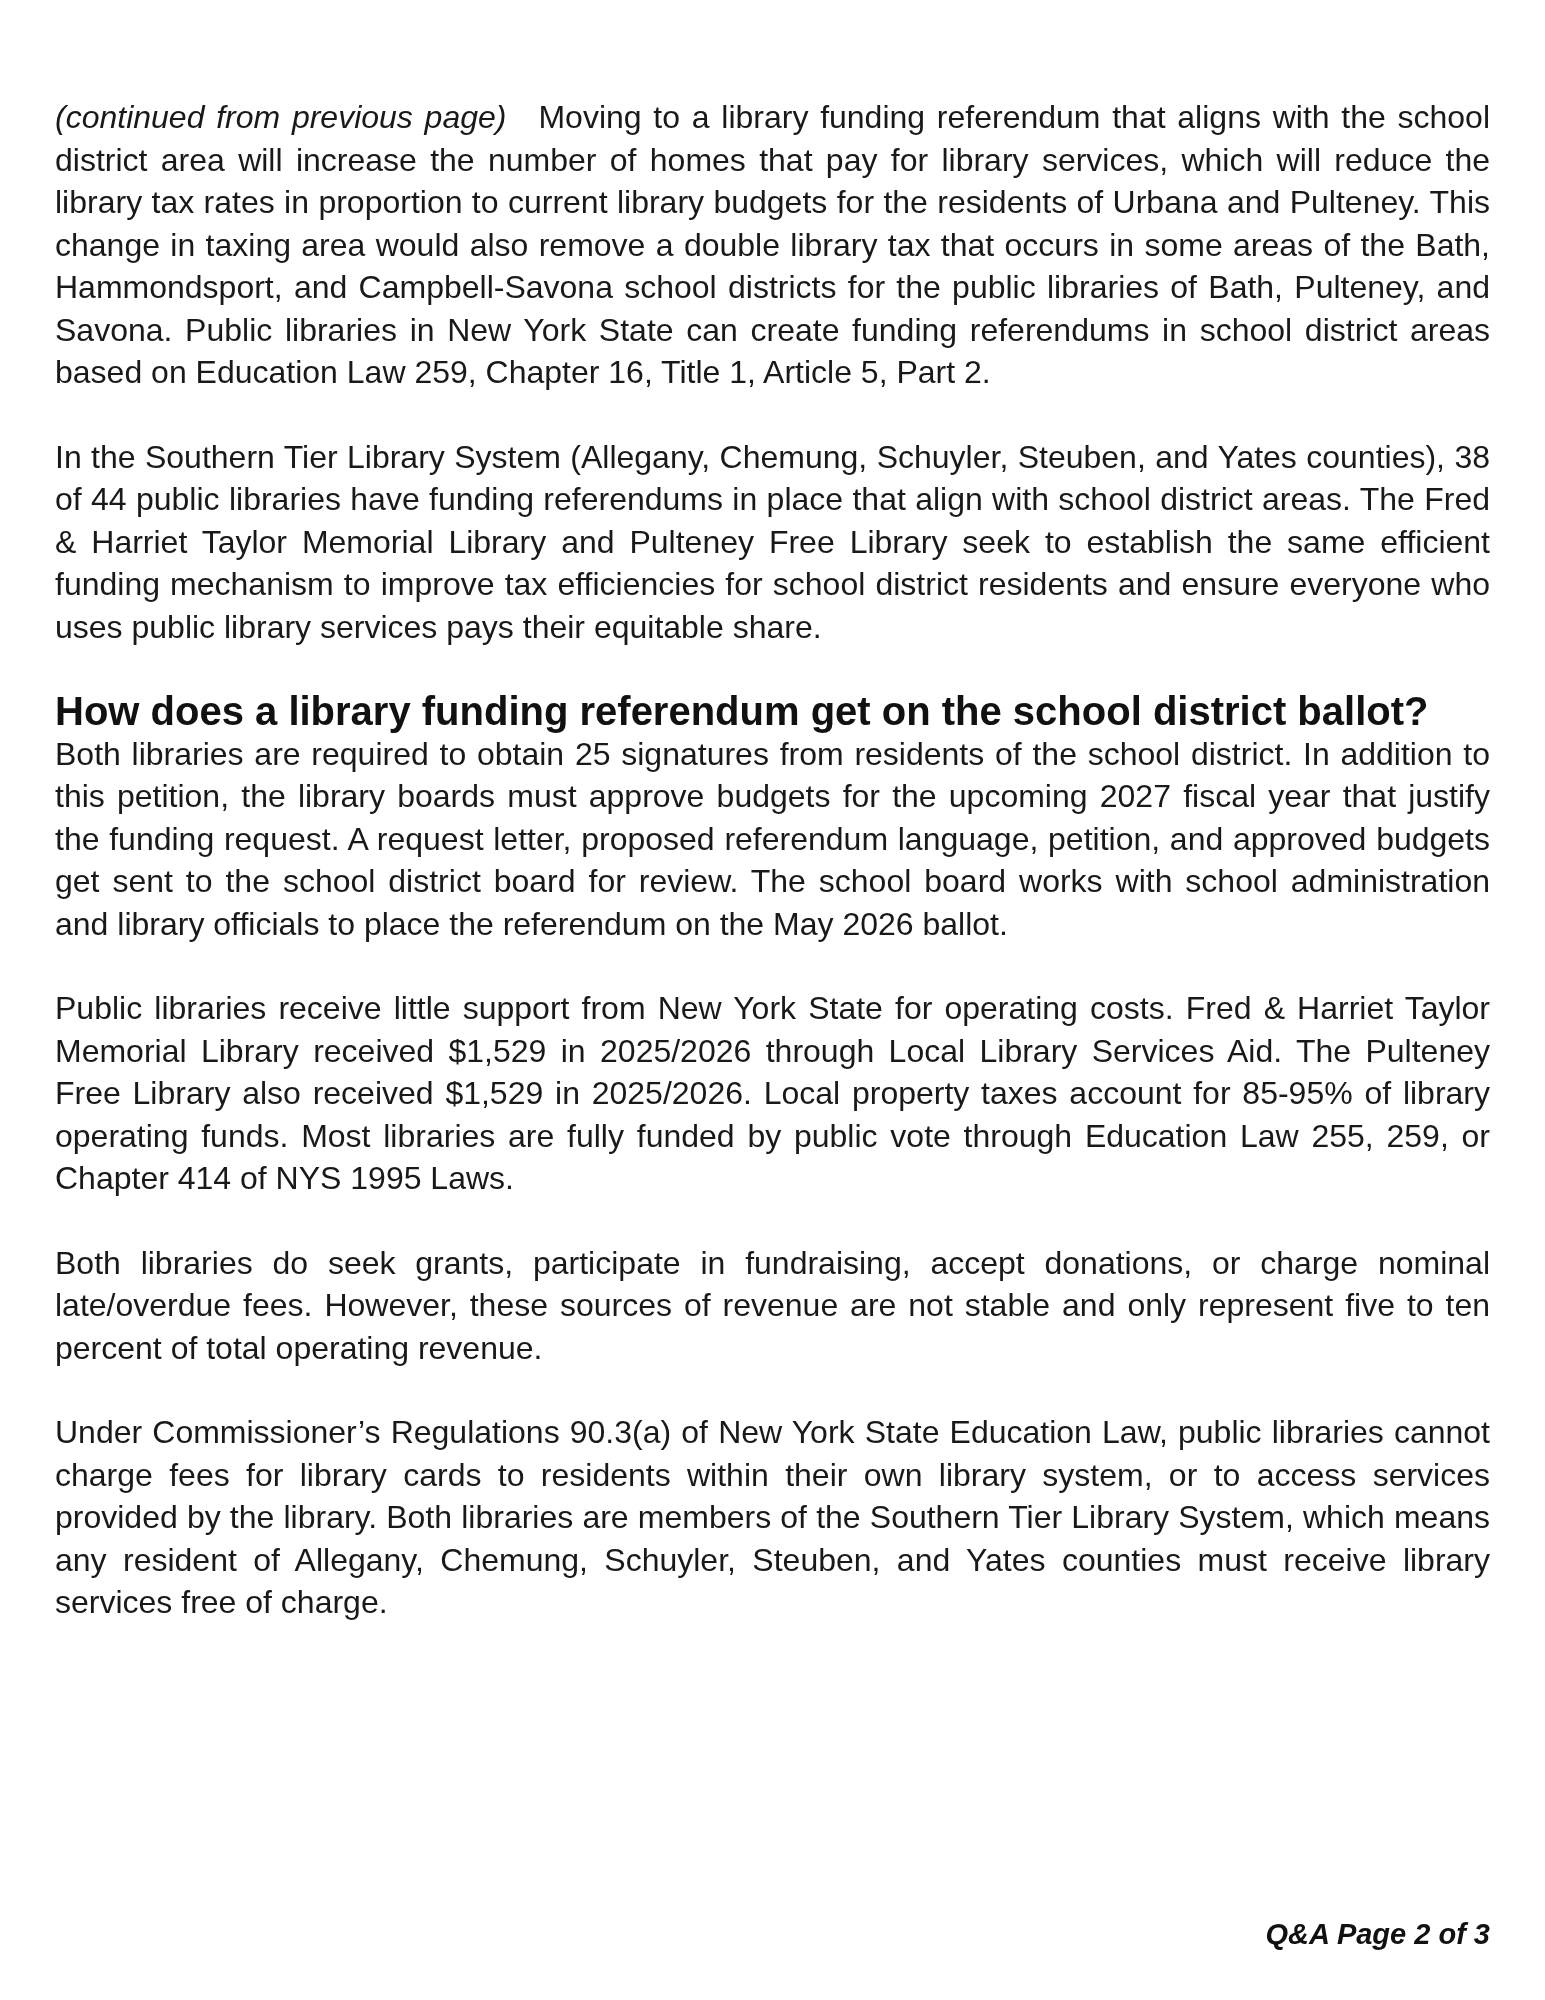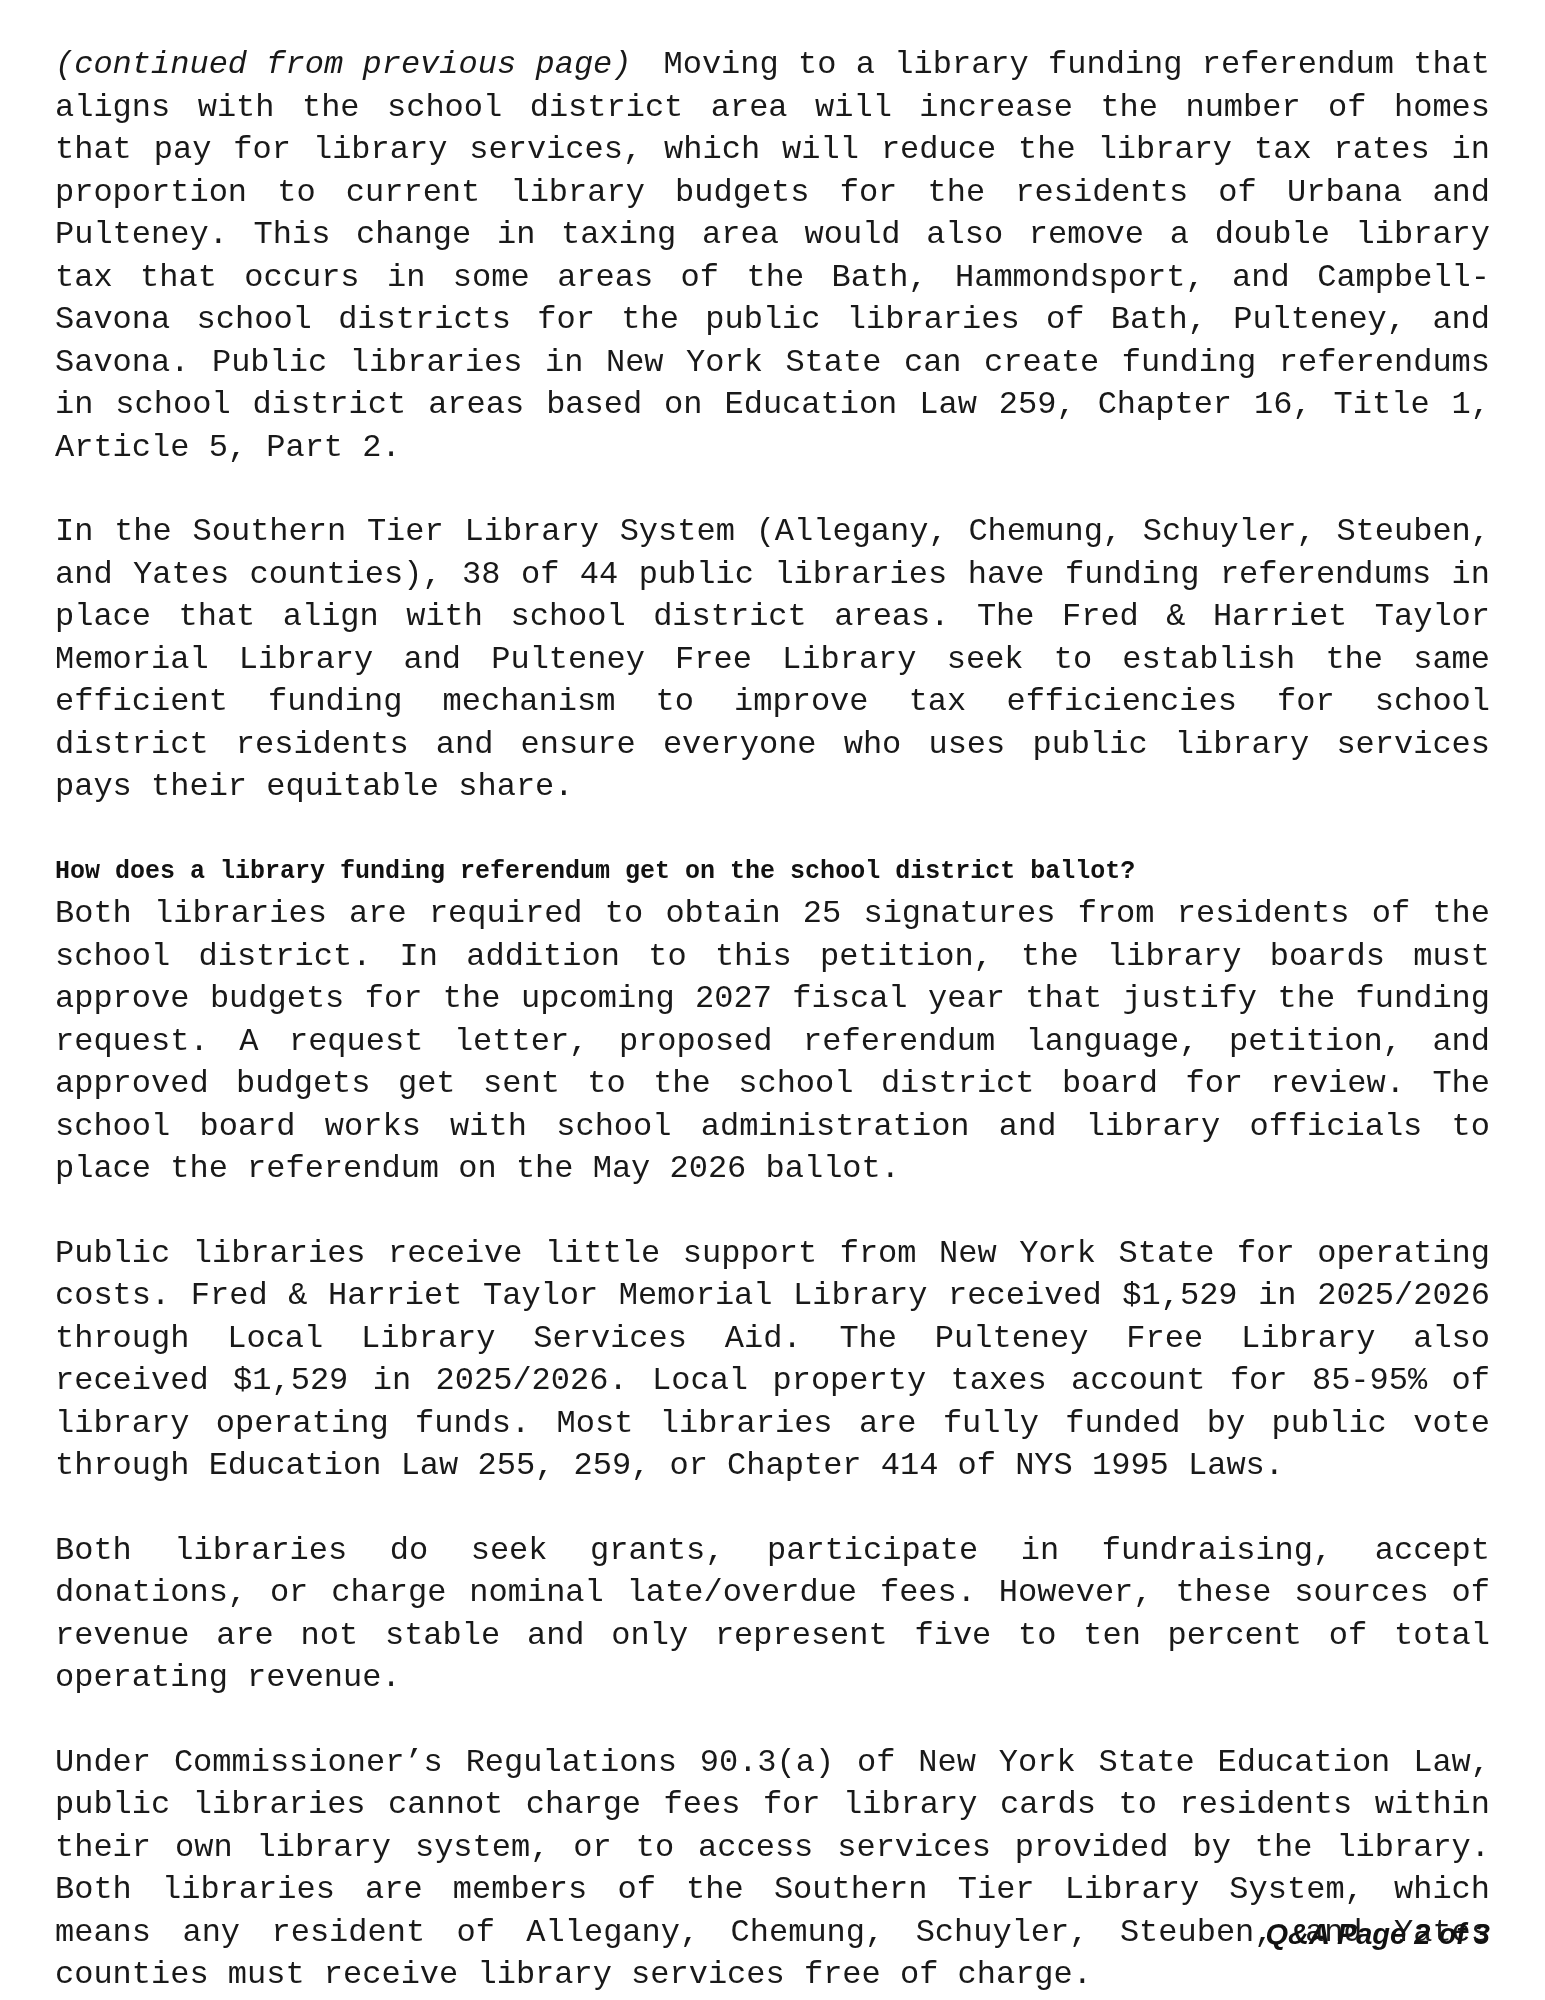--- a/index.html
+++ b/index.html
@@ -7,35 +7,35 @@
     width: 1545px;
     height: 2000px;
     background: #ffffff;
     position: relative;
     overflow: hidden;
   }
   .page {
     position: absolute;
     top: 0; left: 0; right: 0; bottom: 0;
     box-sizing: border-box;
-    padding: 44px 55px 0 55px;
-    font-family: Liberation Mono, monospace;
+    padding: 96px 55px 0 55px;
+    font-family: Liberation Sans, sans-serif;
     font-size: 32px;
     line-height: 42.5px;
     color: #191919;
     text-align: justify;
     border-radius: 12px;
   }
   p.body-para {
     margin: 0 0 42px 0;
     text-align: justify;
   }
   h2.qa-heading {
     margin: 0;
-    font-size: 25px;
+    font-size: 40px;
     line-height: 42.5px;
     font-weight: 700;
     color: #111111;
     text-align: justify;
   }
   .continued-note {
     font-style: italic;
   }
   .tab-gap {
     display: inline-block;

